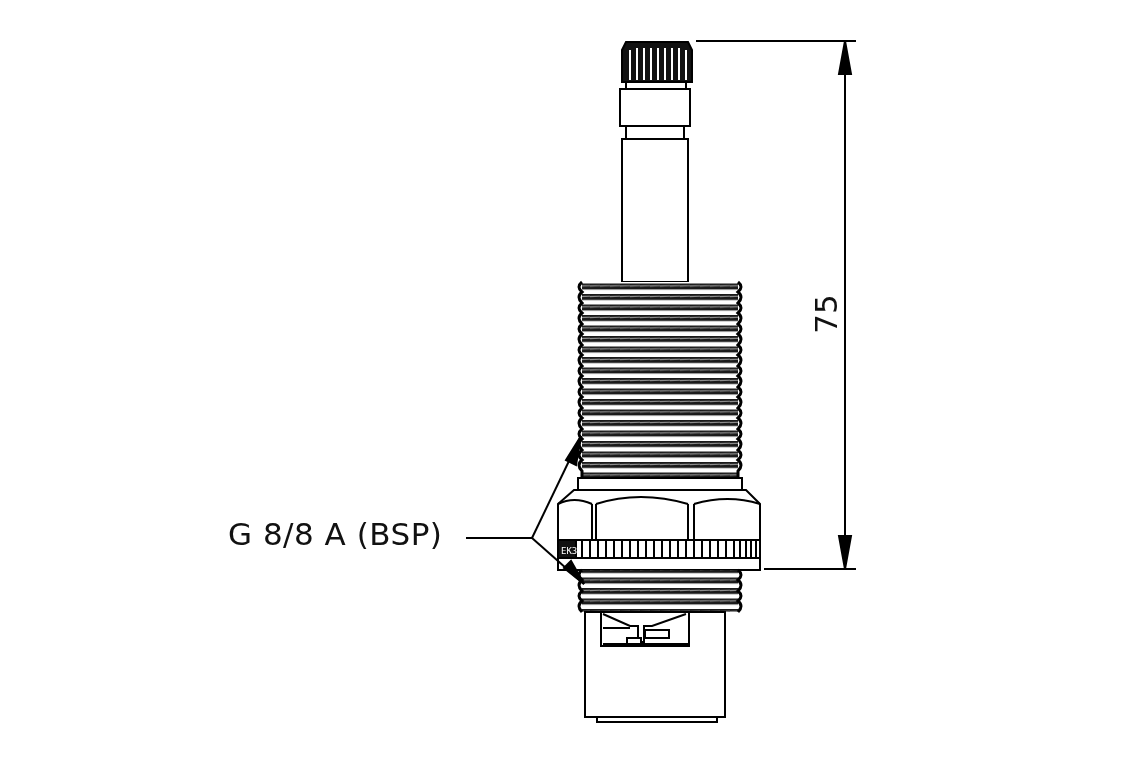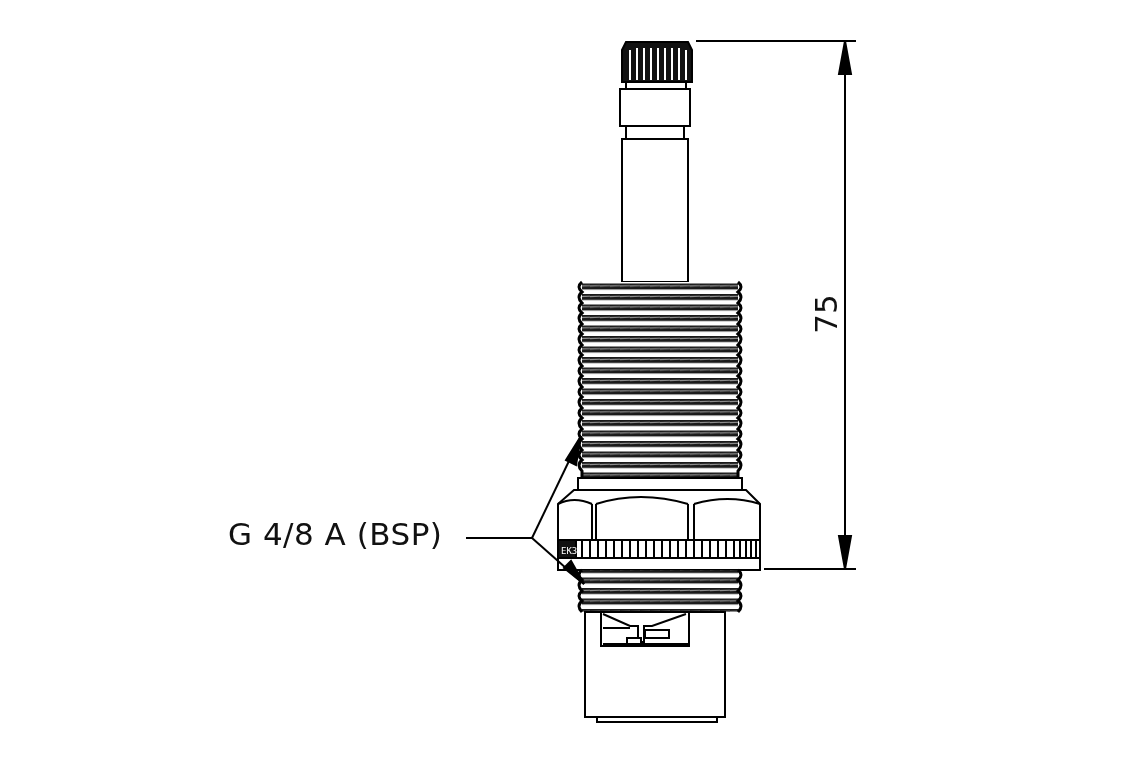--- a/index.html
+++ b/index.html
@@ -136,14 +136,14 @@
 
   <g stroke="#000" stroke-width="2">
     <line x1="466" y1="538" x2="532" y2="538"></line>
     <line x1="532" y1="538" x2="581" y2="436"></line>
     <line x1="532" y1="538" x2="584" y2="584"></line>
     <polygon points="581,436 566,460 576,465" fill="#000"></polygon>
     <polygon points="584,584 564,568 571,561" fill="#000"></polygon>
   </g>
 </svg>
 
-<div class="label-thread">G 4/8 A (BSP)</div>
+<div class="label-thread">G 8/8 A (BSP)</div>
 <div class="label-dim">75</div>
 
 </body></html>

